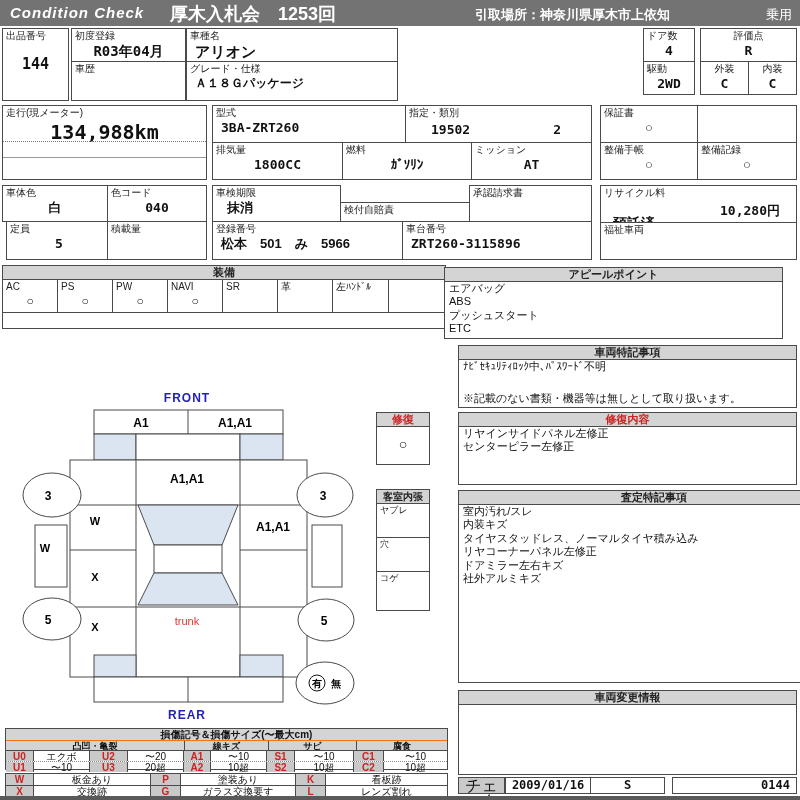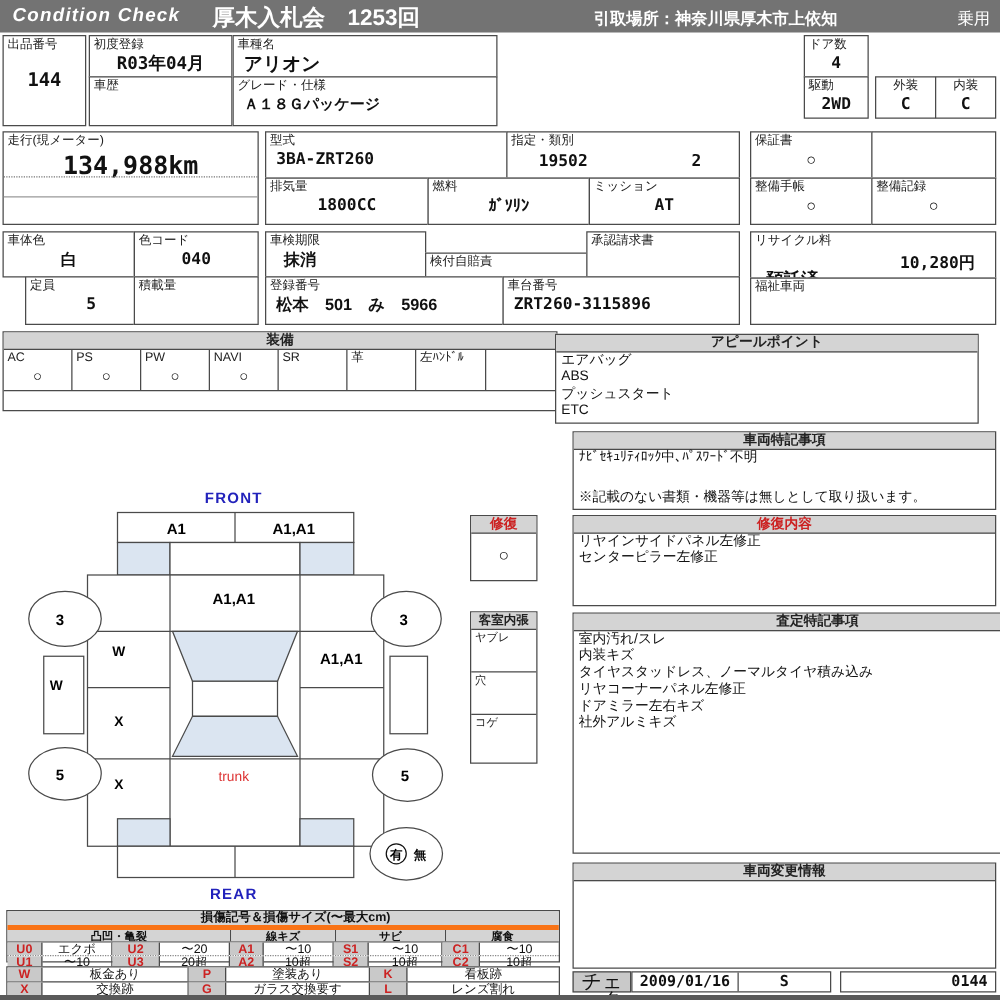--- a/index.html
+++ b/index.html
@@ -56,20 +56,24 @@
     <div class="val" style="text-align:left;padding-left:8px;font-size:12px;">Ａ１８Ｇパッケージ</div>
   </div>
   <div class="box" style="left:643px;top:28px;width:52px;height:34px;">
     <div class="lbl">ドア数</div>
     <div class="val mono">4</div>
   </div>
   <div class="box" style="left:643px;top:61px;width:52px;height:34px;">
     <div class="lbl">駆動</div>
     <div class="val mono">2WD</div>
   </div>
+  <div class="box" style="left:700px;top:28px;width:97px;height:34px;">
+    <div class="lbl" style="text-align:center;">評価点</div>
+    <div class="val mono">R</div>
+  </div>
   <div class="box" style="left:700px;top:61px;width:49px;height:34px;">
     <div class="lbl" style="text-align:center;">外装</div>
     <div class="val mono">C</div>
   </div>
   <div class="box" style="left:748px;top:61px;width:49px;height:34px;">
     <div class="lbl" style="text-align:center;">内装</div>
     <div class="val mono">C</div>
   </div>
 
   <div class="box" style="left:2px;top:105px;width:205px;height:75px;">
@@ -114,21 +118,21 @@
   </div>
 
   <div class="box" style="left:2px;top:185px;width:106px;height:37px;">
     <div class="lbl">車体色</div>
     <div class="val">白</div>
   </div>
   <div class="box" style="left:107px;top:185px;width:100px;height:37px;">
     <div class="lbl">色コード</div>
     <div class="val mono">040</div>
   </div>
-  <div class="box" style="left:20px;top:221px;width:106px;height:39px;">
+  <div class="box" style="left:6px;top:221px;width:106px;height:39px;">
     <div class="lbl">定員</div>
     <div class="val mono">5</div>
   </div>
   <div class="box" style="left:107px;top:221px;width:100px;height:39px;">
     <div class="lbl">積載量</div>
     <div class="val"></div>
   </div>
   <div class="box" style="left:212px;top:185px;width:129px;height:37px;">
     <div class="lbl">車検期限</div>
     <div class="val" style="text-align:left;padding-left:14px;">抹消</div>
@@ -316,21 +320,21 @@
       </div>
     <div style="height:33px;border-bottom:1px solid #4a4a4a;">
         <div class="lbl" style="font-size:9px;">穴</div>
       </div>
     <div style="height:39px;">
         <div class="lbl" style="font-size:9px;">コゲ</div>
       </div>
   </div>
 
   <div class="box" style="left:5px;top:728px;width:443px;height:42px;">
-    <div class="lg-grp" style="height:11px;line-height:11px;border-bottom:4px solid #f97316;font-size:10px;padding-left:20px;">損傷記号＆損傷サイズ(〜最大cm)</div>
+    <div class="lg-grp" style="height:11px;line-height:11px;border-bottom:1px solid #f97316;font-size:10px;padding-left:20px;">損傷記号＆損傷サイズ(〜最大cm)</div>
     <div class="flexrow" style="height:9px;border-bottom:1px solid #4a4a4a;">
       <div class="cell lg-grp" style="width:179px;">凸凹・亀裂</div>
       <div class="cell lg-grp" style="width:84px;">線キズ</div>
       <div class="cell lg-grp" style="width:88px;">サビ</div>
       <div class="cell lg-grp" style="flex:1;">腐食</div>
     </div>
     <div class="flexrow" style="height:10px;border-bottom:1px dotted #888;">
       <div class="cell lg-code" style="width:28px;">U0</div>
       <div class="cell lg-val" style="width:56px;">エクボ</div>
       <div class="cell lg-code" style="width:38px;">U2</div>

